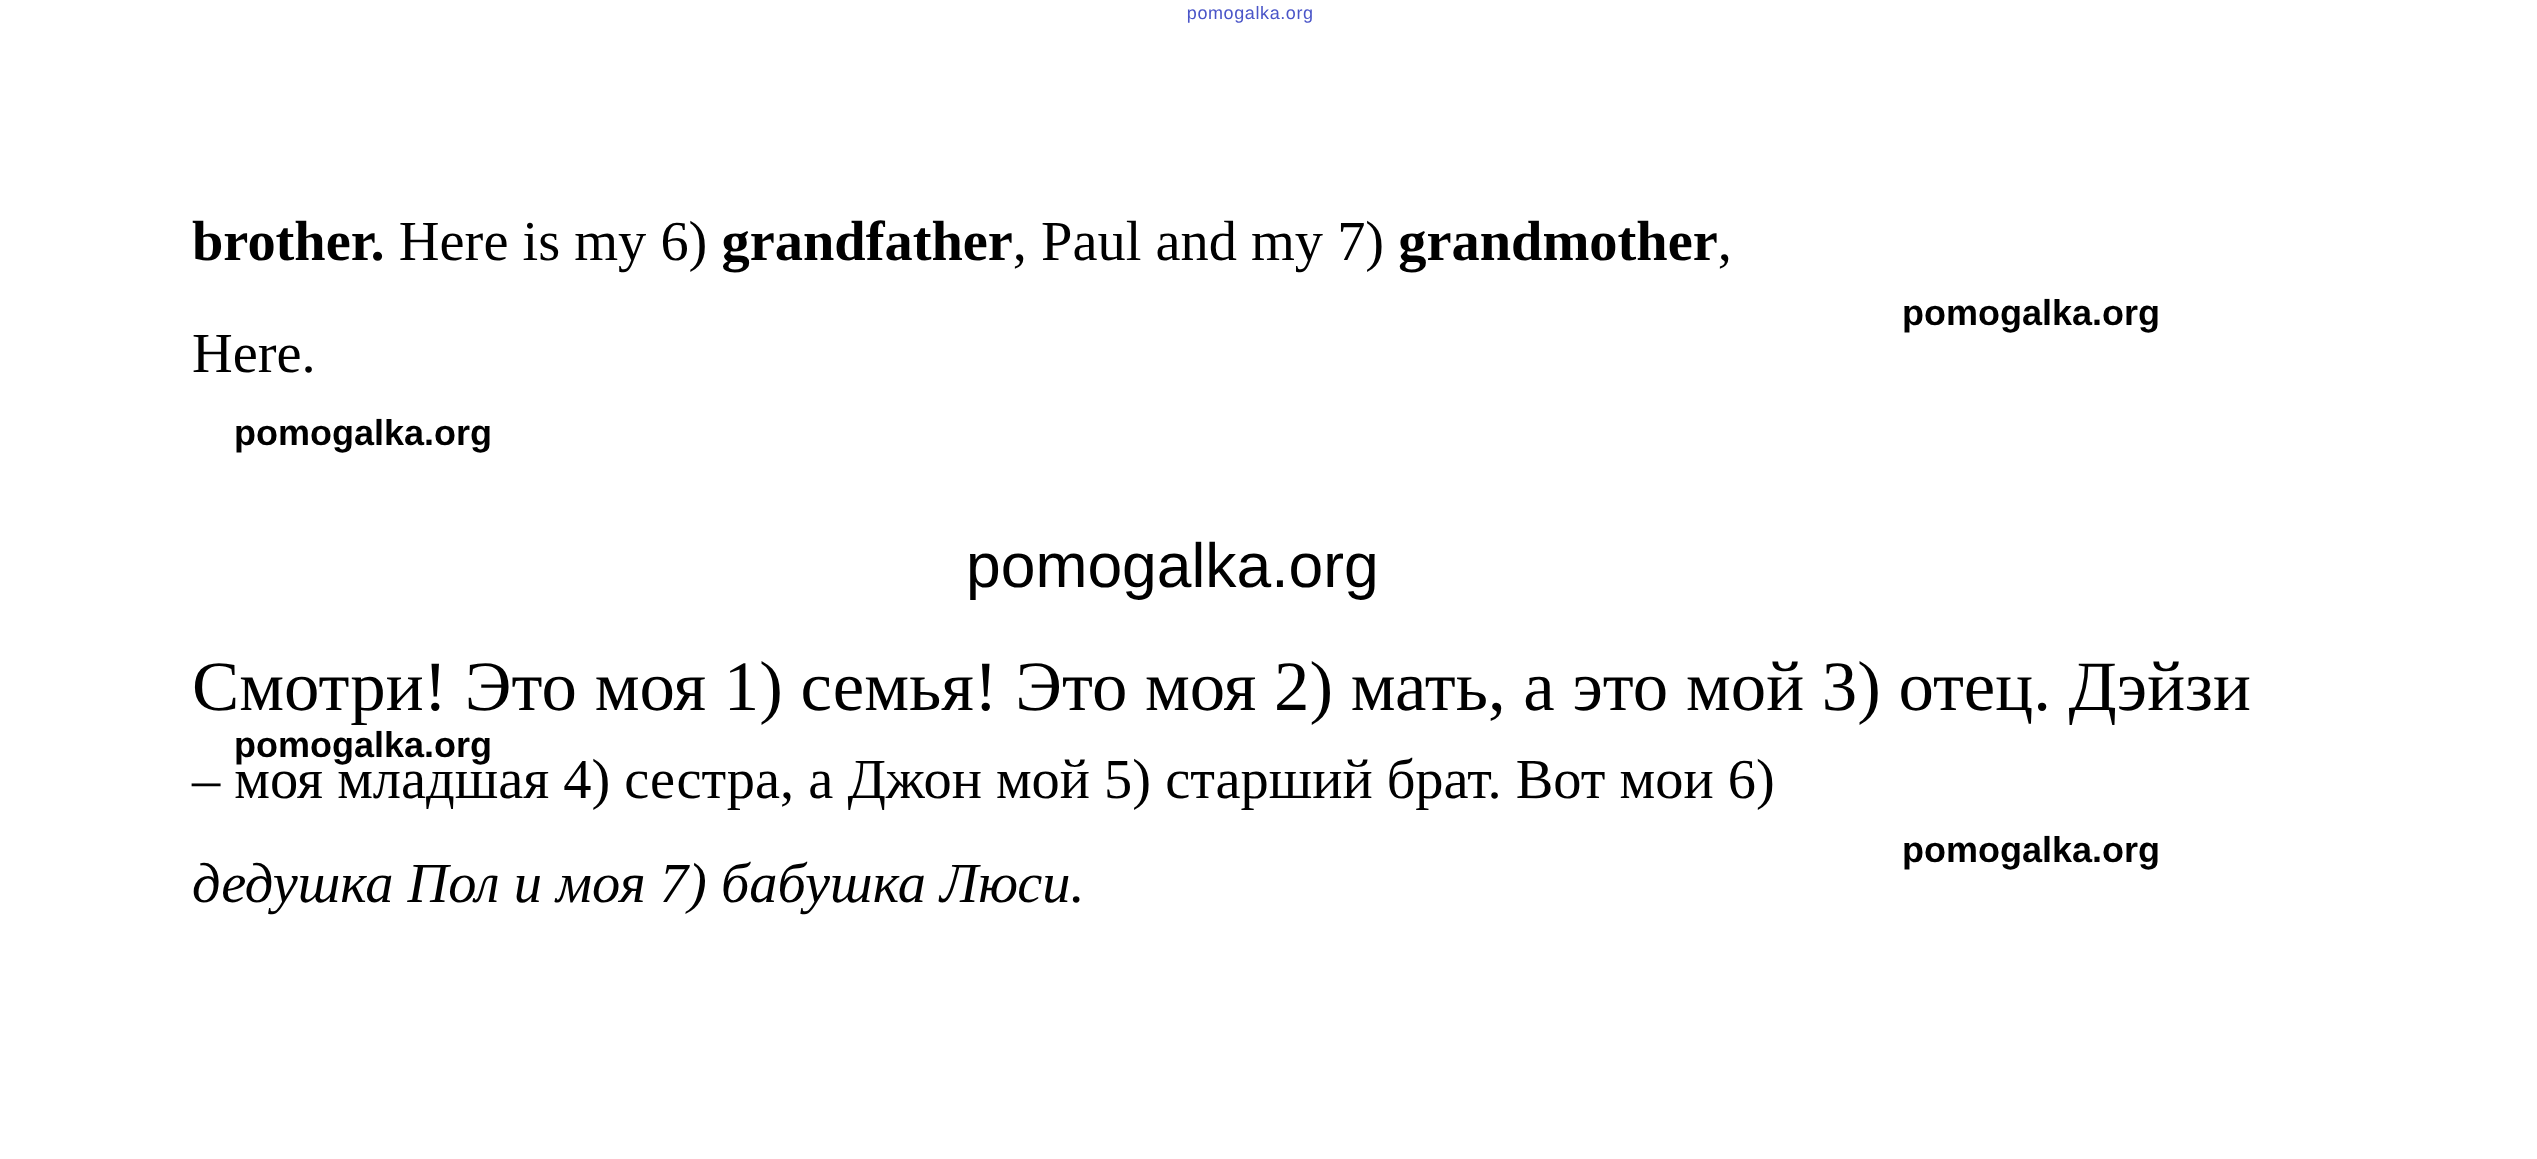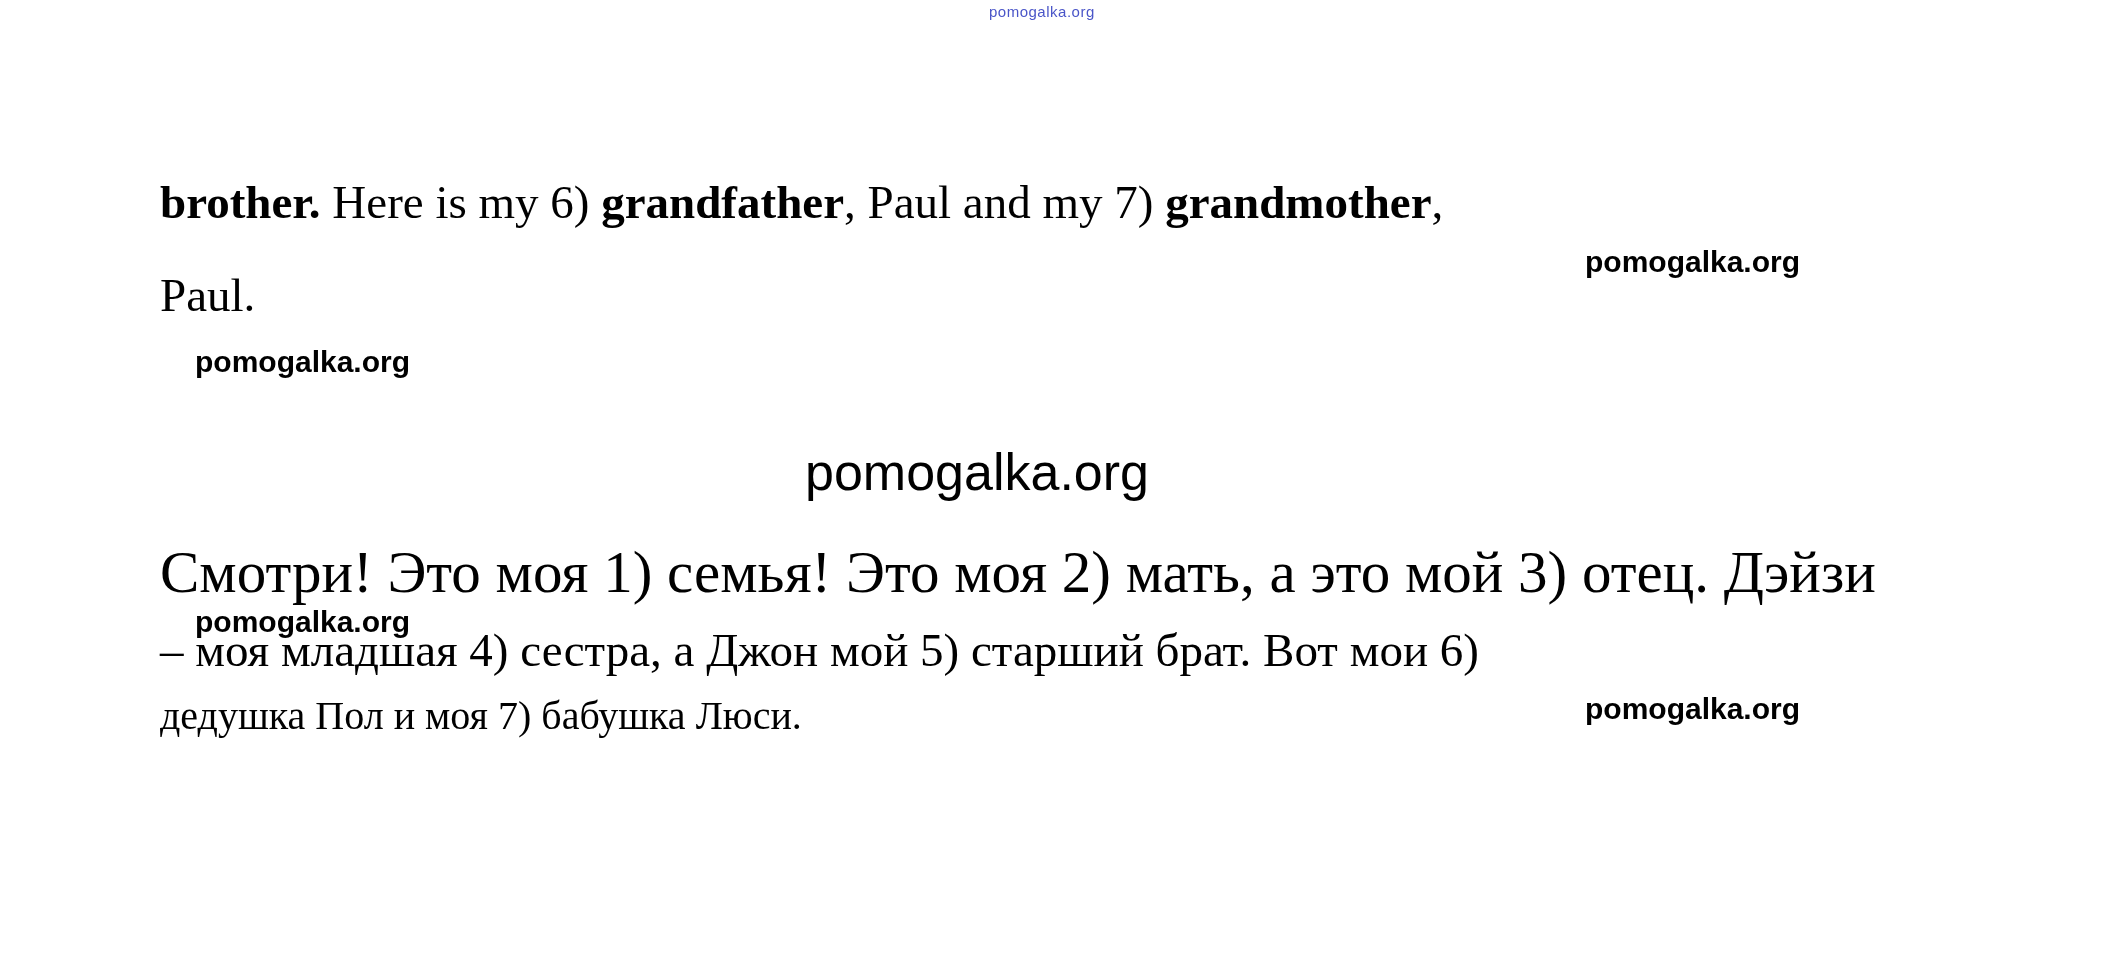--- a/index.html
+++ b/index.html
@@ -71,22 +71,23 @@
     font-size: 59px;
   }
   .ru-line2 {
     left: 160px;
     top: 623px;
     font-size: 47px;
     text-align: center;
   }
   .ru-line3 {
     left: 160px;
-    top: 692px;
-    font-size: 40px;
+    top: 710px;
+    font-size: 47px;
+    font-style: italic;
   }
 
   
   .wm {
     position: absolute;
     white-space: nowrap;
     font-family: "Liberation Sans", sans-serif;
     font-weight: bold;
     color: #000000;
   }
@@ -108,21 +109,21 @@
 </style>
 </head>
 <body>
 
 <div class="top-watermark">pomogalka.org</div>
 
 <div class="doc">
 
   <div class="line en-line1"><span class="bold">brother.</span><span> Here is my 6) </span><span class="bold">grandfather</span><span>, Paul and my 7) </span><span class="bold">grandmother</span><span>,</span></div>
 
-  <div class="line en-line2">Paul.</div>
+  <div class="line en-line2">Here.</div>
 
 
   <div class="line ru-line1">Смотри! Это моя 1) семья! Это моя 2) мать, а это мой 3) отец. Дэйзи</div>
   <div class="line ru-line2">– моя младшая 4) сестра, а Джон мой 5) старший брат. Вот мои 6)</div>
   <div class="line ru-line3">дедушка Пол и моя 7) бабушка Люси.</div>
 
   <div class="wm-big">pomogalka.org</div>
 
   <div class="wm wm-1">pomogalka.org</div>
   <div class="wm wm-2">pomogalka.org</div>

